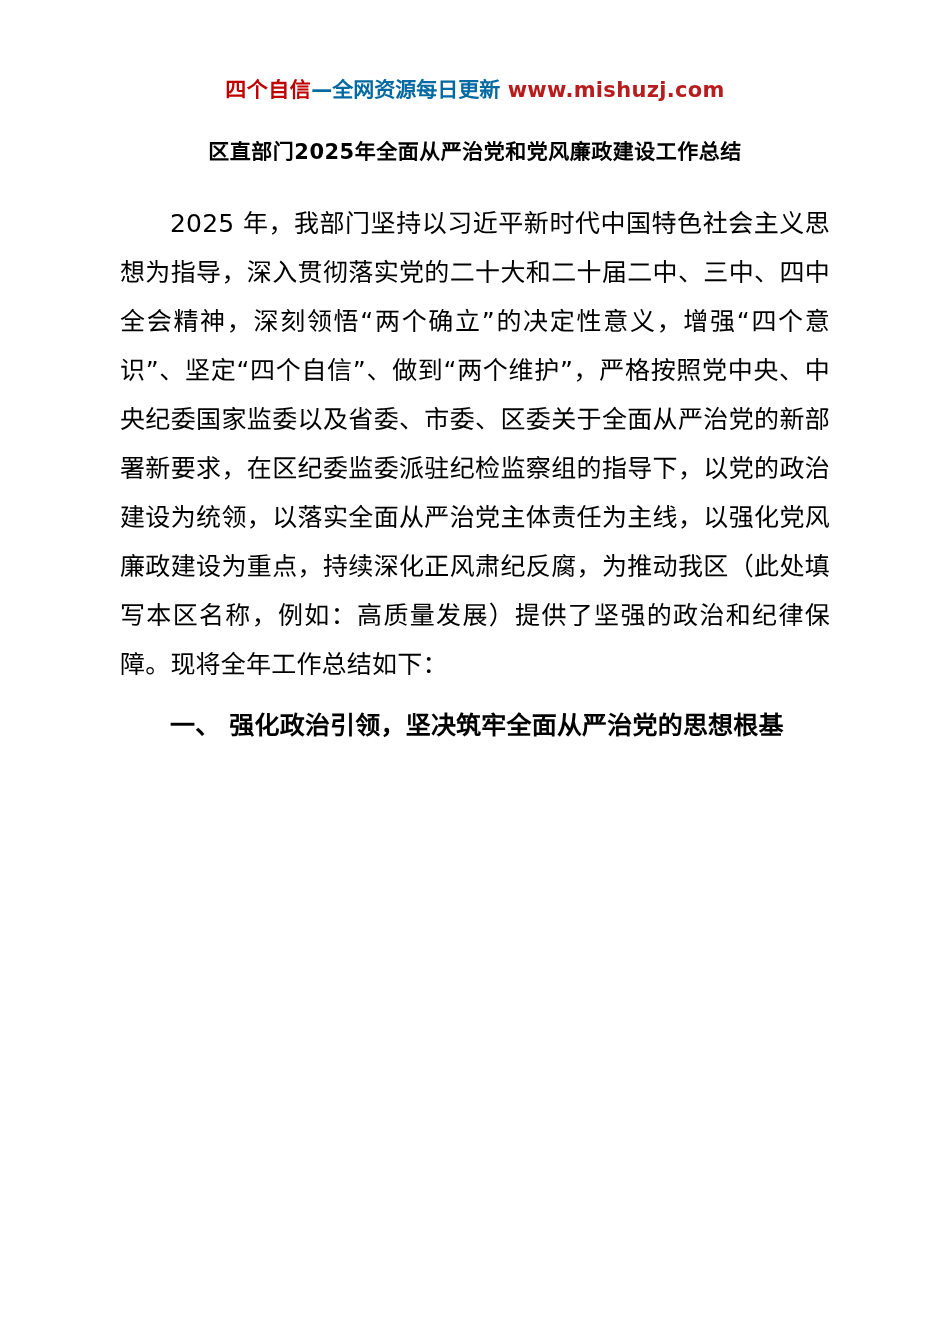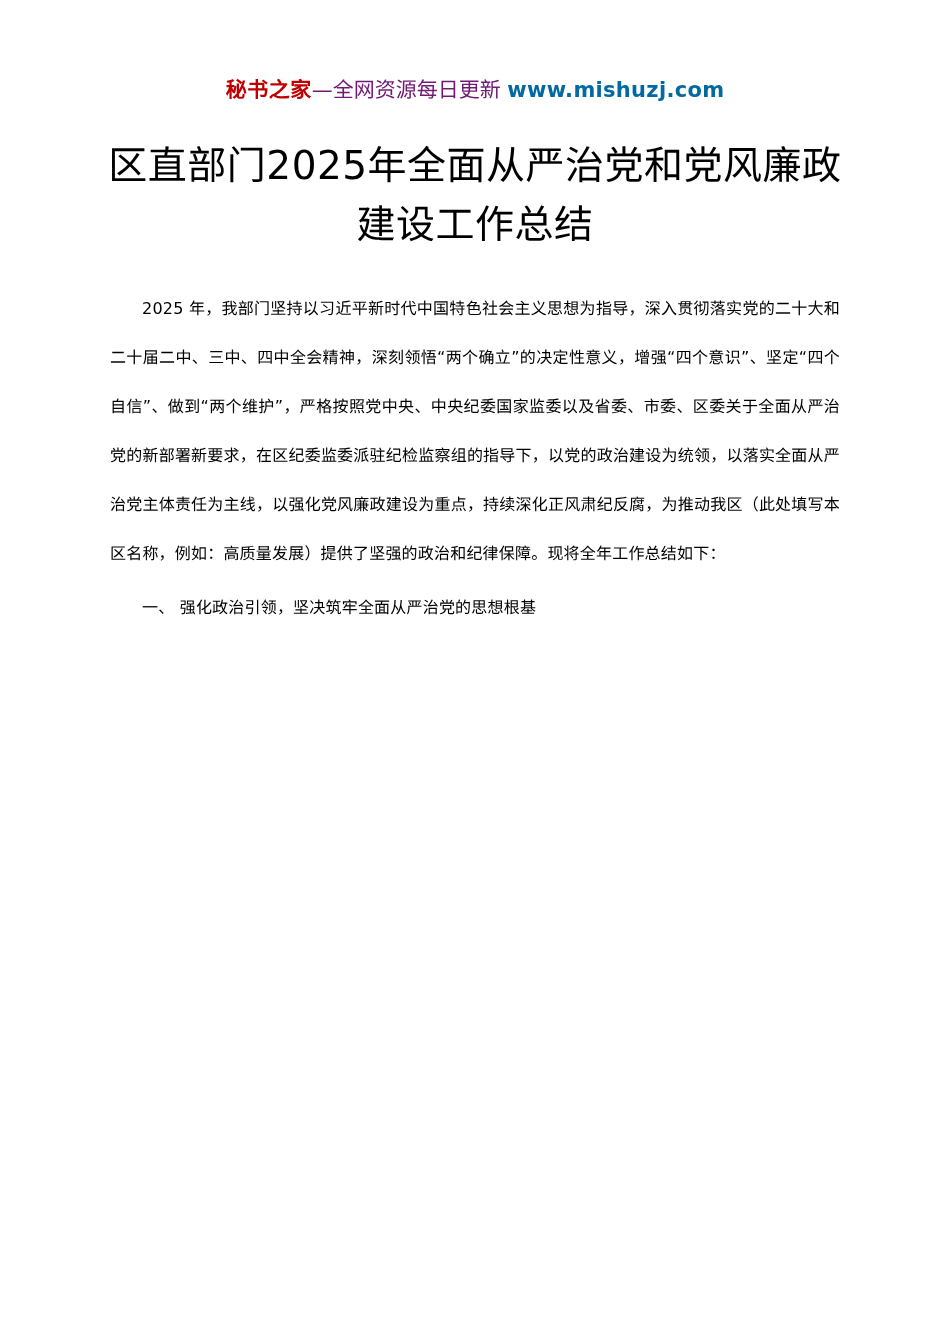--- a/index.html
+++ b/index.html
@@ -27,65 +27,65 @@
     font-size: 21px;
     line-height: 1.2;
     white-space: nowrap;
   }
   .watermark .brand {
     color: #c00000;
     font-weight: bold;
     letter-spacing: 0.5px;
   }
   .watermark .tagline {
-    color: #701a75;
-    font-weight: normal;
+    color: #0369a1;
+    font-weight: bold;
   }
   .watermark .url {
-    color: #0369a1;
+    color: #b91c1c;
     font-weight: bold;
     text-decoration: none;
     letter-spacing: 0.3px;
   }
   .doc-title {
     margin-top: 34px;
     text-align: center;
-    font-size: 39px;
-    font-weight: normal;
+    font-size: 21px;
+    font-weight: bold;
     line-height: 1.5;
     letter-spacing: 0.5px;
   }
   .body-text {
     margin-top: 30px;
   }
   p.para {
-    margin: 2px;
-    font-size: 16px;
+    margin: 12px;
+    font-size: 25px;
     line-height: 49px;
     text-align: justify;
     text-justify: inter-ideograph;
     letter-spacing: 0.2px;
   }
   p.indent {
     text-indent: 2em;
   }
   p.bold {
-    font-weight: normal;
+    font-weight: bold;
   }
   p.spaced {
     margin-top: 5px;
   }
 </style>
 </head>
 <body>
 
 <div class="page">
 
   <div class="watermark">
-    <span class="brand">秘书之家</span><span class="tagline">—全网资源每日更新 </span><a class="url" href="#">www.mishuzj.com</a>
+    <span class="brand">四个自信</span><span class="tagline">—全网资源每日更新 </span><a class="url" href="#">www.mishuzj.com</a>
   </div>
 
   <h1 class="doc-title">区直部门2025年全面从严治党和党风廉政建设工作总结</h1>
 
   <div class="body-text">
     <p class="para indent">2025 年，我部门坚持以习近平新时代中国特色社会主义思想为指导，深入贯彻落实党的二十大和二十届二中、三中、四中全会精神，深刻领悟“两个确立”的决定性意义，增强“四个意识”、坚定“四个自信”、做到“两个维护”，严格按照党中央、中央纪委国家监委以及省委、市委、区委关于全面从严治党的新部署新要求，在区纪委监委派驻纪检监察组的指导下，以党的政治建设为统领，以落实全面从严治党主体责任为主线，以强化党风廉政建设为重点，持续深化正风肃纪反腐，为推动我区（此处填写本区名称，例如：高质量发展）提供了坚强的政治和纪律保障。现将全年工作总结如下：</p>
     <p class="para indent bold spaced">一、 强化政治引领，坚决筑牢全面从严治党的思想根基</p>
   </div>
 
 </div>

